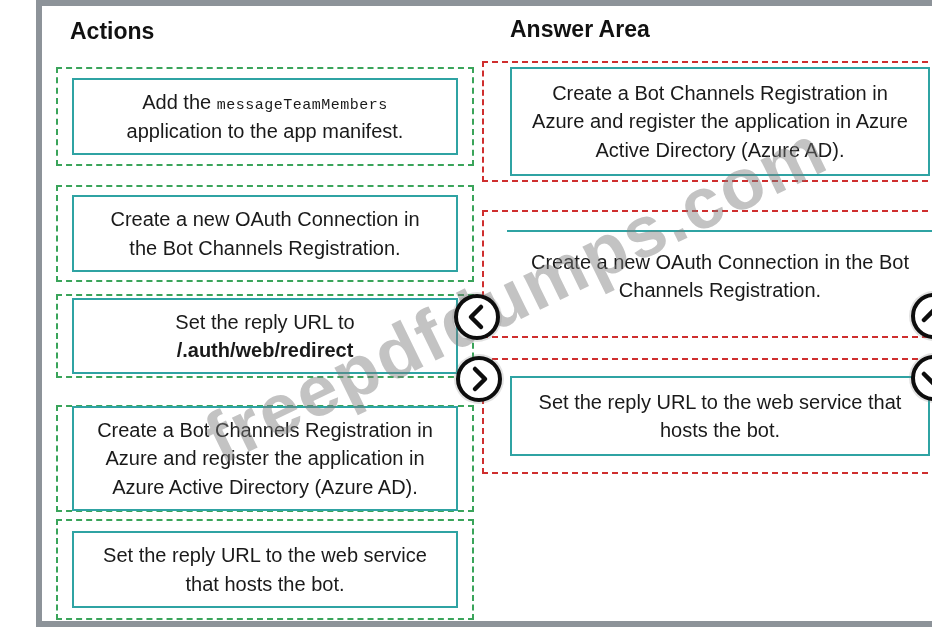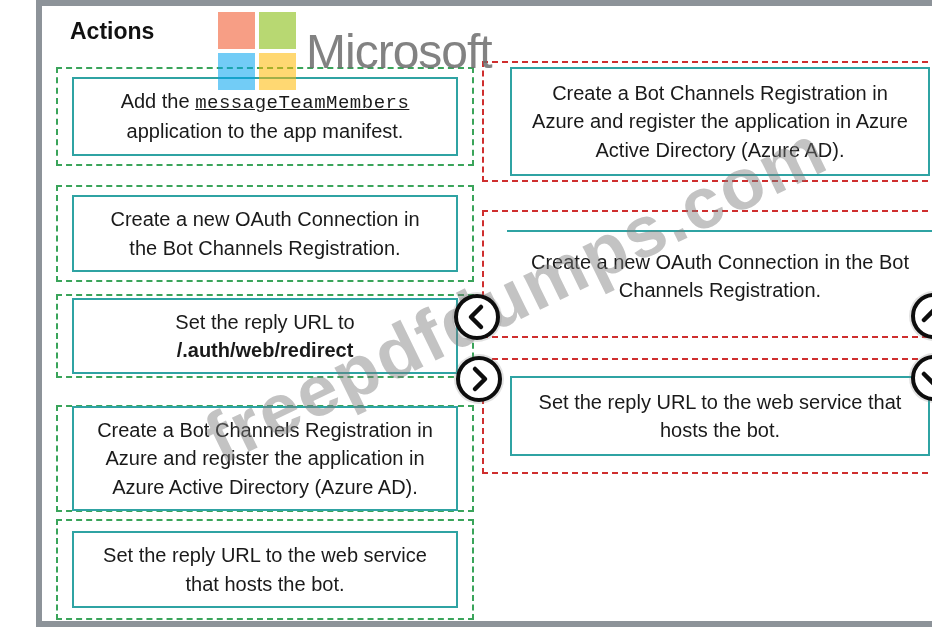--- a/index.html
+++ b/index.html
@@ -48,21 +48,21 @@
     border:2px dashed #3aa45a;
     display:flex;align-items:center;justify-content:center;
     padding:0 14px;background:#fff;z-index:1;
   }
   .action-box{
     width:100%;box-sizing:border-box;
     border:2px solid #2fa3a3;background:#fff;
     text-align:center;font-size:20px;line-height:1.42;
     padding:8px 22px;
   }
-  .mono{font-family:"Liberation Mono","DejaVu Sans Mono",monospace;font-size:19px;letter-spacing:.5px;text-decoration:underline;}
+  .mono{font-family:"Liberation Mono","DejaVu Sans Mono",monospace;font-size:15px;letter-spacing:.5px;}
   .bold-line{display:block;font-weight:bold;}
   .norm-line{display:block;}
 
   .a1{top:61px;height:99px;}
   .a2{top:179px;height:97px;}
   .a3{top:288px;height:84px;}
   .a4{top:399px;height:107px;}
   .a5{top:513px;height:101px;}
 
   
@@ -100,30 +100,22 @@
   .btn-right{left:414px;top:350px;}
   .btn-up{left:869px;top:287px;}
   .btn-down{left:869px;top:349px;}
 </style>
 </head>
 <body>
 
 <div class="page">
 
   <div class="title actions-title">Actions</div>
+  <div class="title answer-title">Answer Area</div>
 
-  <div class="ms-logo">
-    <span class="ms-squares">
-        <span class="sq sq-red"></span>
-        <span class="sq sq-green"></span>
-        <span class="sq sq-blue"></span>
-        <span class="sq sq-orange"></span>
-      </span>
-    <span class="ms-text">Microsoft</span>
-  </div>
 
   <div class="watermark">freepdfdumps.com</div>
 
   <div class="action-slot a1">
     <div class="action-box"><span>Add the </span><span class="mono">messageTeamMembers</span><span> application to the app manifest.</span></div>
   </div>
 
   <div class="action-slot a2">
     <div class="action-box">Create a new OAuth Connection in the Bot Channels Registration.</div>
   </div>

